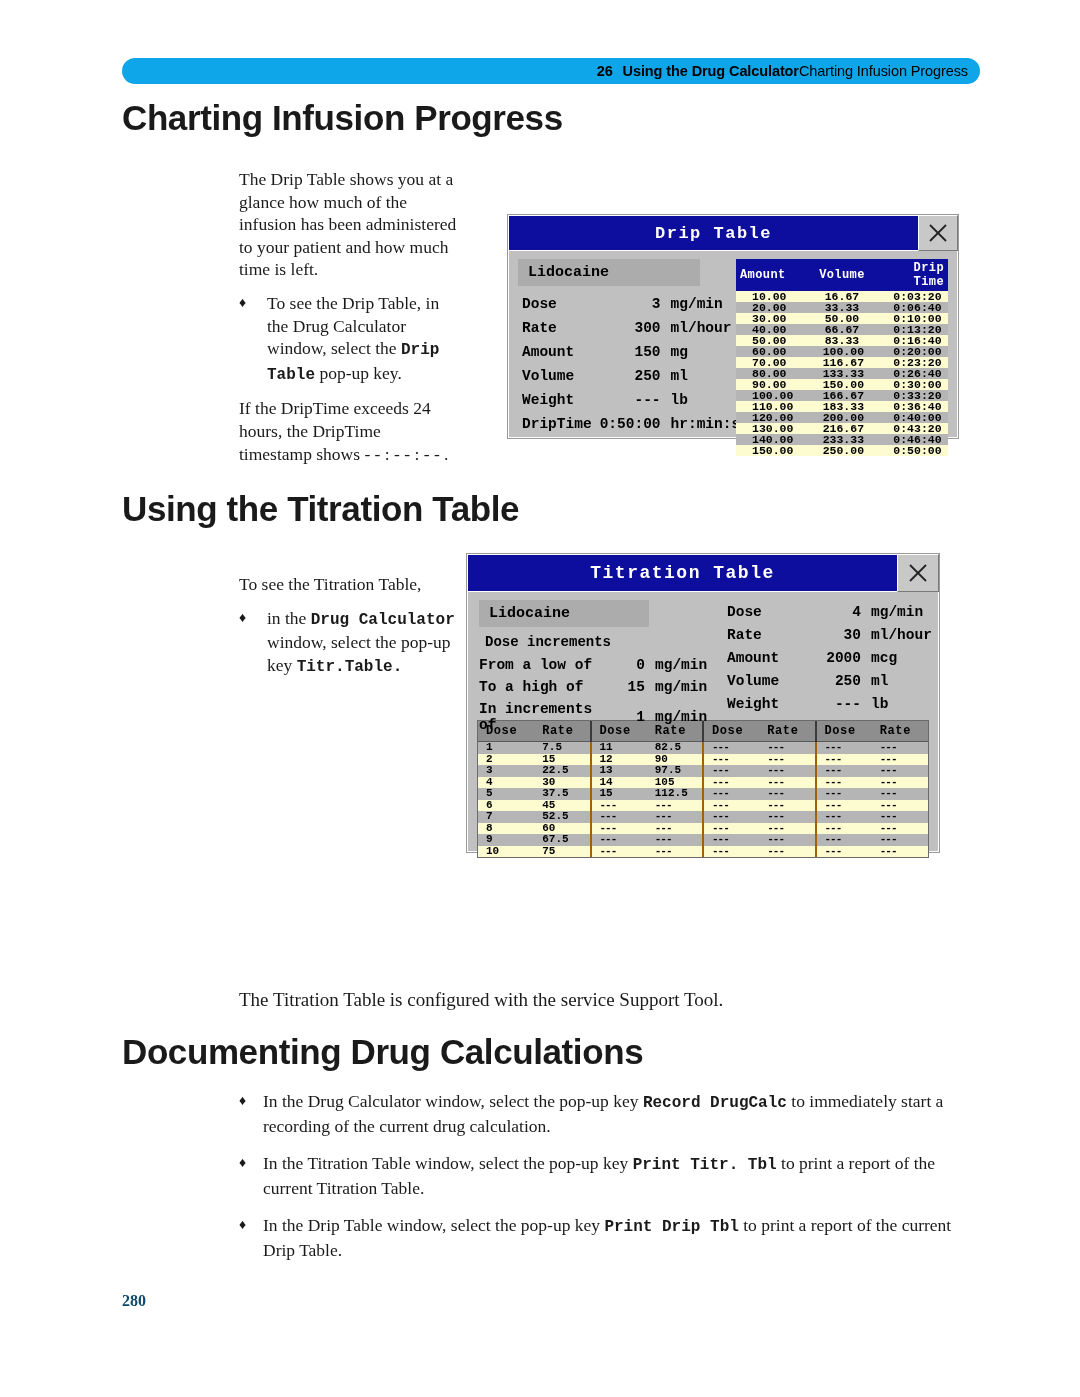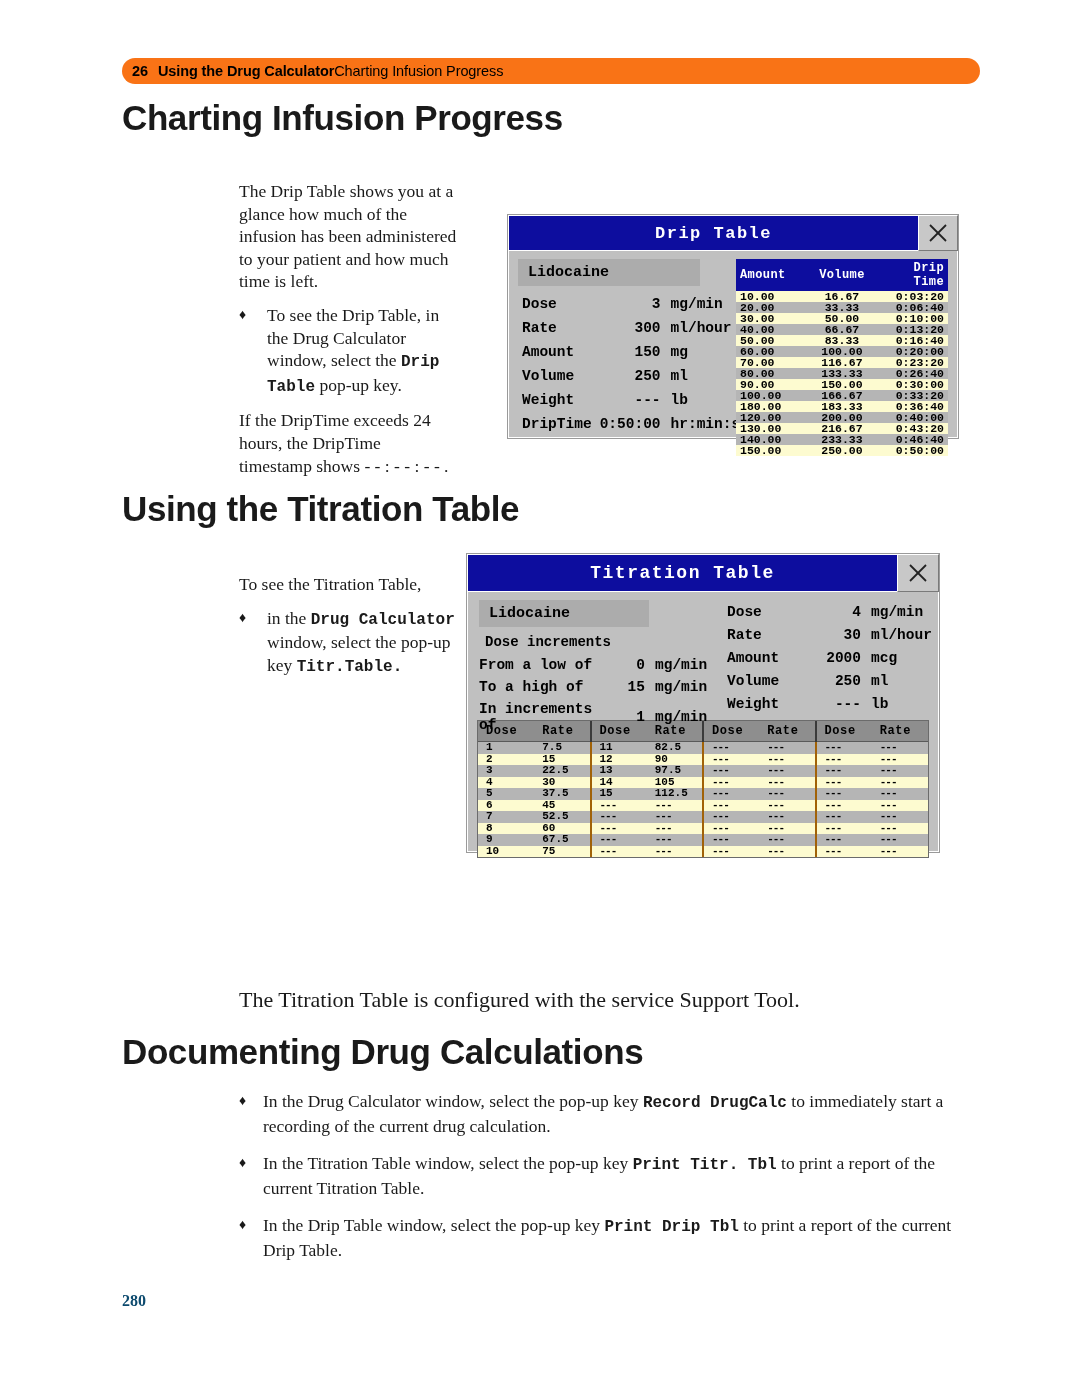--- a/index.html
+++ b/index.html
@@ -17,25 +17,25 @@
     overflow: hidden;
   }
 
   
   .running-header {
     position: absolute;
     left: 122px;
     top: 58px;
     width: 858px;
     height: 26px;
-    background: #f97316;
+    background: #0ea5e9;
     border-radius: 13px;
     display: flex;
     align-items: center;
-    justify-content: flex-start;
+    justify-content: flex-end;
     box-sizing: border-box;
     padding: 0 12px 0 10px;
   }
   .rh-left {
     font-family: "Liberation Sans", sans-serif;
     font-weight: bold;
     font-size: 14.5px;
     letter-spacing: -0.1px;
     color: #000;
     white-space: nowrap;
@@ -105,21 +105,21 @@
     line-height: 23px;
     color: #1a1a1a;
   }
   .wide-list .bullet-row { margin-bottom: 14px; }
   .wide-list .bullet-mark { width: 24px; flex: 0 0 24px; }
 
   .full-line {
     position: absolute;
     left: 239px;
     width: 741px;
-    font-size: 22px;
+    font-size: 19px;
     line-height: 23px;
     color: #1a1a1a;
   }
   #line-support-tool { top: 988px; }
 
   
   .folio-bottom {
     position: absolute;
     left: 122px;
     top: 1292px;
@@ -245,21 +245,21 @@
     color: #ffffff;
     font-weight: bold;
     font-size: 12px;
     letter-spacing: 0.4px;
     padding: 2px 4px;
     text-align: left;
   }
   .grid-table thead th.c-center { text-align: center; }
   .grid-table thead th.c-right { text-align: right; }
   .grid-table tbody td {
-    padding: 0 4px;
+    padding: 0 16px;
     height: 11px;
     line-height: 11px;
     color: #000;
     white-space: nowrap;
   }
   .grid-table tbody tr.row-odd td  { background: #fdfbd0; }
   .grid-table tbody tr.row-even td { background: #b5b5b5; }
   .grid-table tbody td.c-center { text-align: center; }
   .grid-table tbody td.c-right  { text-align: right; }
 
@@ -343,21 +343,21 @@
 <div class="running-header">
   <div class="rh-left">
     <span class="folio">26</span>
     <span>Using the Drug Calculator</span>
   </div>
   <div class="rh-right">Charting Infusion Progress</div>
 </div>
 
 <div class="h1" id="h1-charting">Charting Infusion Progress</div>
 
-<div class="col-text col-narrow" id="charting-text" style="top:180px;">
+<div class="col-text col-narrow" id="charting-text" style="top:168px;">
   <p class="para">The Drip Table shows you at a glance how much of the infusion has been administered to your patient and how much time is left.</p>
 
   <div class="bullet-row">
     <span class="bullet-mark">♦</span>
     <span class="bullet-body"><span>To see the Drip Table, in the Drug Calculator window, select the </span><span class="mono">Drip Table</span><span> pop-up key.</span></span>
   </div>
 
   <p class="para">If the DripTime exceeds 24 hours, the DripTime timestamp shows - - : - - : - - .</p>
 </div>
 
@@ -467,21 +467,21 @@
               <td class="">90.00</td>
               <td class="c-center">150.00</td>
               <td class="c-right">0:30:00</td>
             </tr>
             <tr class="row-even">
               <td class="">100.00</td>
               <td class="c-center">166.67</td>
               <td class="c-right">0:33:20</td>
             </tr>
             <tr class="row-odd">
-              <td class="">180.00</td>
+              <td class="">110.00</td>
               <td class="c-center">183.33</td>
               <td class="c-right">0:36:40</td>
             </tr>
             <tr class="row-even">
               <td class="">120.00</td>
               <td class="c-center">200.00</td>
               <td class="c-right">0:40:00</td>
             </tr>
             <tr class="row-odd">
               <td class="">130.00</td>

